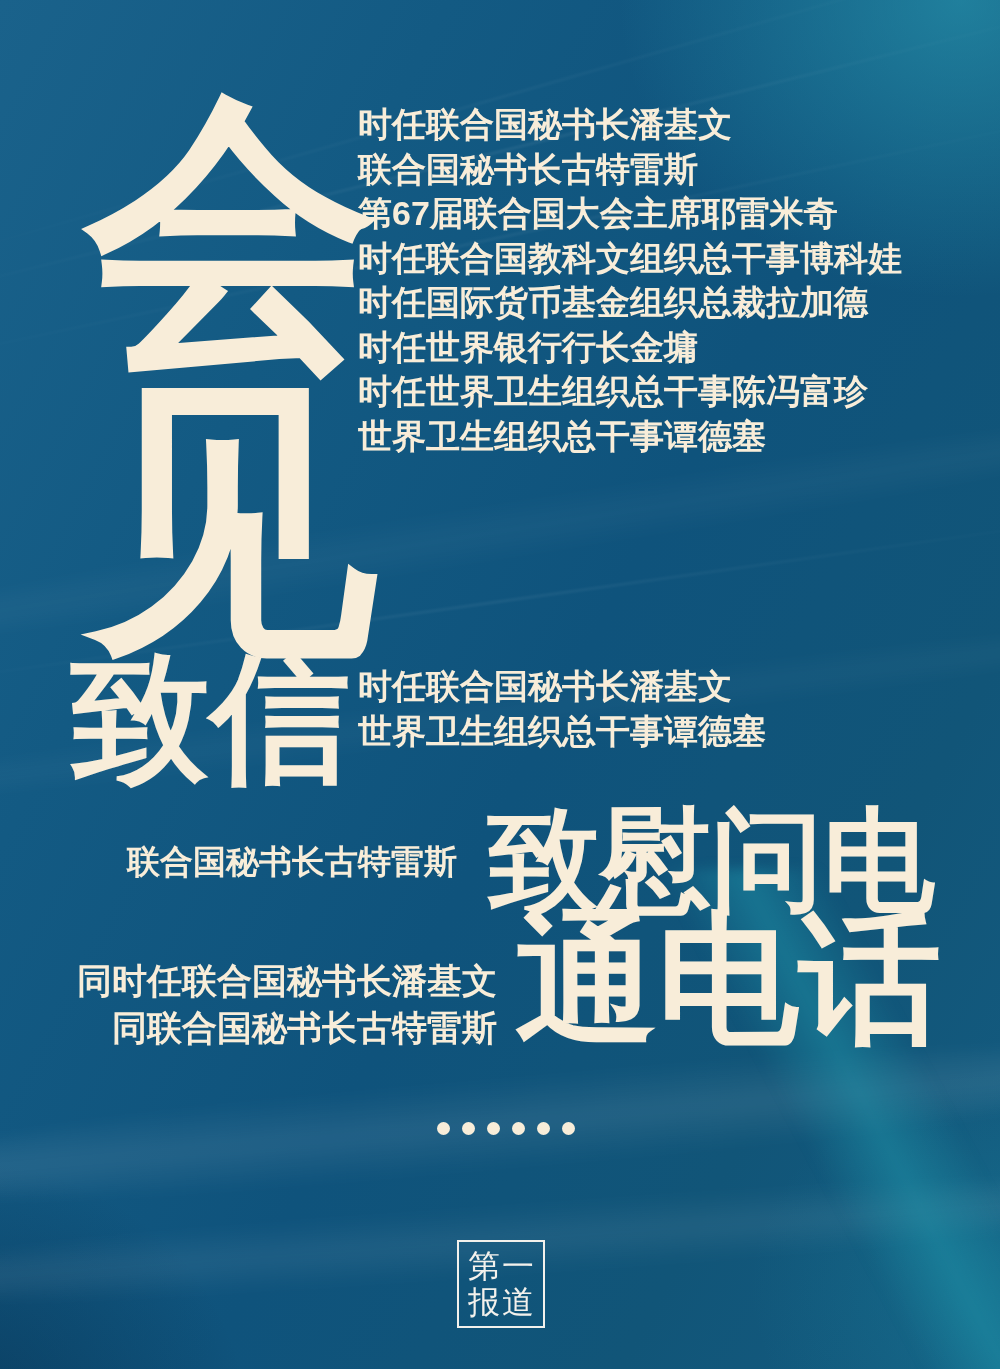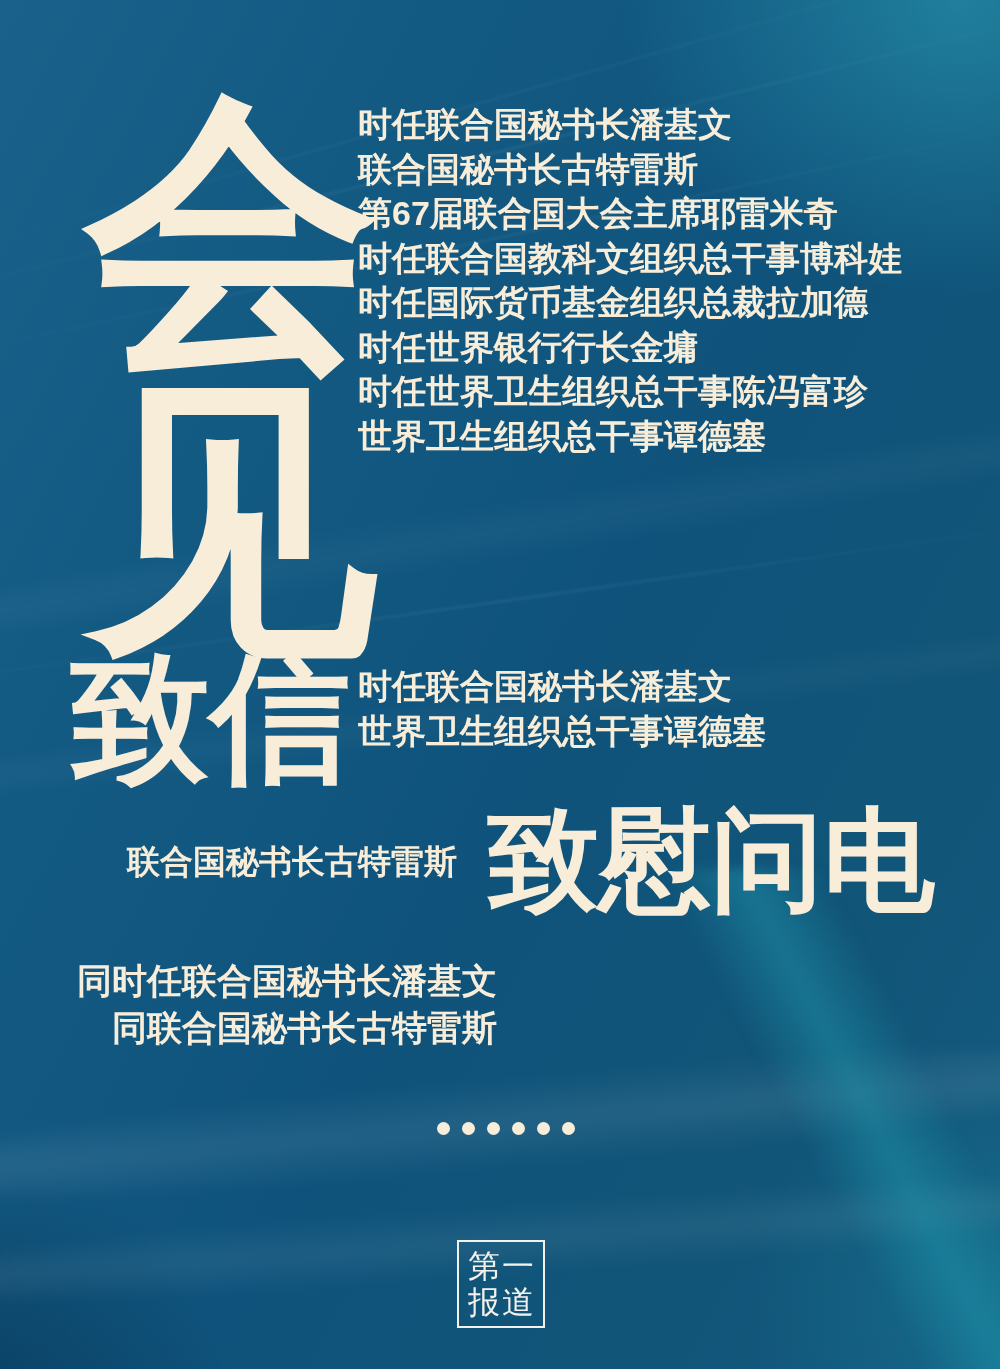--- a/index.html
+++ b/index.html
@@ -95,20 +95,21 @@
     <li>世界卫生组织总干事谭德塞</li>
   </ul>
 
   <div class="condole-label cream">联合国秘书长古特雷斯</div>
   <div class="condole-word cream display">致慰问电</div>
 
   <div class="phone-labels cream">
     <div>同时任联合国秘书长潘基文</div>
     <div>同联合国秘书长古特雷斯</div>
   </div>
+  <div class="phone-word cream display">通电话</div>
 
   <div class="dots">
       <span class="dot"></span>
       <span class="dot"></span>
       <span class="dot"></span>
       <span class="dot"></span>
       <span class="dot"></span>
       <span class="dot"></span>
     </div>
 

